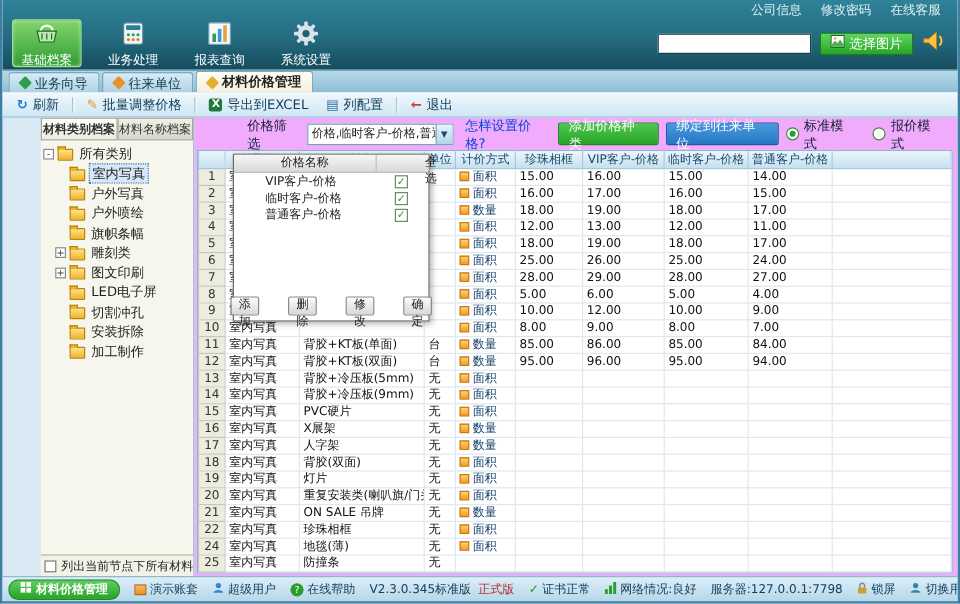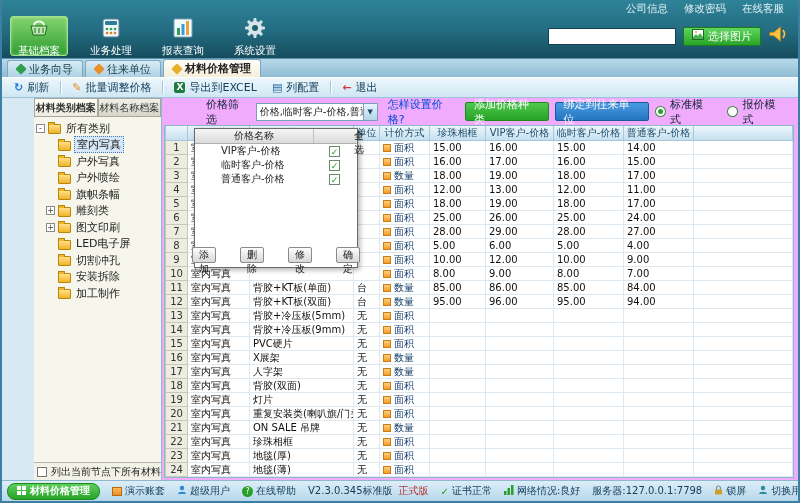--- a/index.html
+++ b/index.html
@@ -612,32 +612,20 @@
                 <td class="">珍珠相框</td>
                 <td class="">无</td>
                 <td class="cell-method"><span class="method-icon"></span><span>面积</span></td>
                 <td class="cell-price"></td>
                 <td class="cell-price"></td>
                 <td class="cell-price"></td>
                 <td class="cell-price"></td>
                 <td class=""></td>
               </tr>
               <tr>
-                <td class="row-number">23</td>
-                <td class="">室内写真</td>
-                <td class="">地毯(厚)</td>
-                <td class="">无</td>
-                <td class="cell-method"><span class="method-icon"></span><span>面积</span></td>
-                <td class="cell-price"></td>
-                <td class="cell-price"></td>
-                <td class="cell-price"></td>
-                <td class="cell-price"></td>
-                <td class=""></td>
-              </tr>
-              <tr>
                 <td class="row-number">24</td>
                 <td class="">室内写真</td>
                 <td class="">地毯(薄)</td>
                 <td class="">无</td>
                 <td class="cell-method"><span class="method-icon"></span><span>面积</span></td>
                 <td class="cell-price"></td>
                 <td class="cell-price"></td>
                 <td class="cell-price"></td>
                 <td class="cell-price"></td>
                 <td class=""></td>

